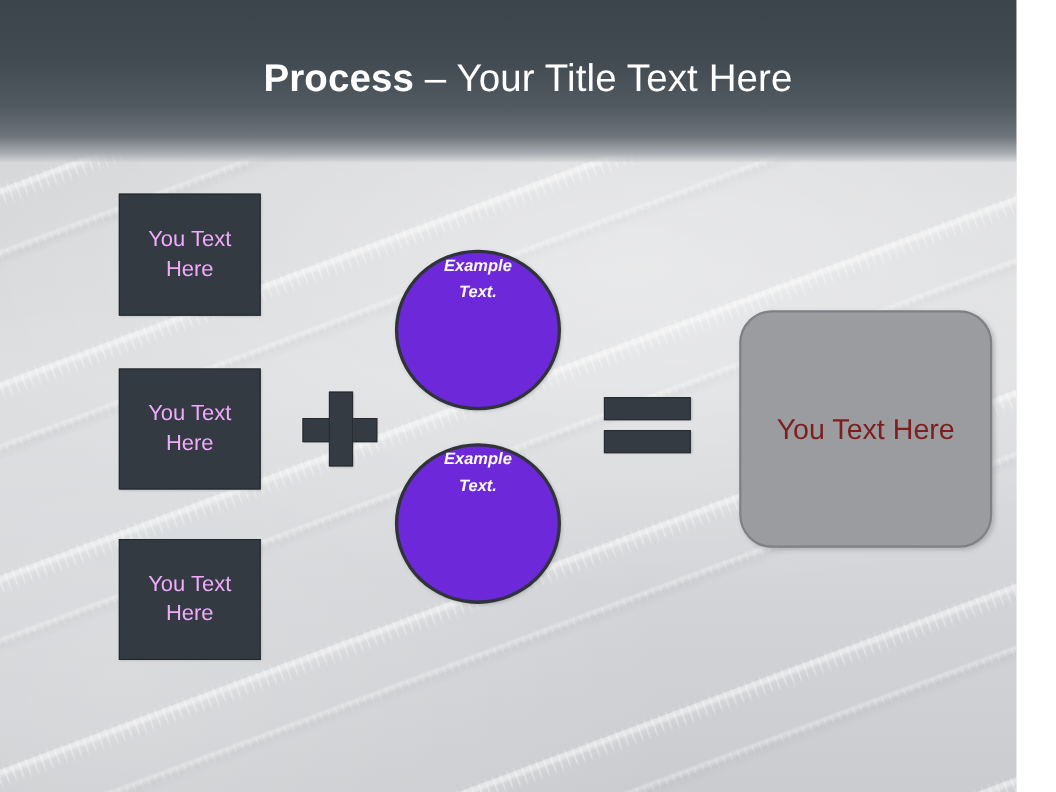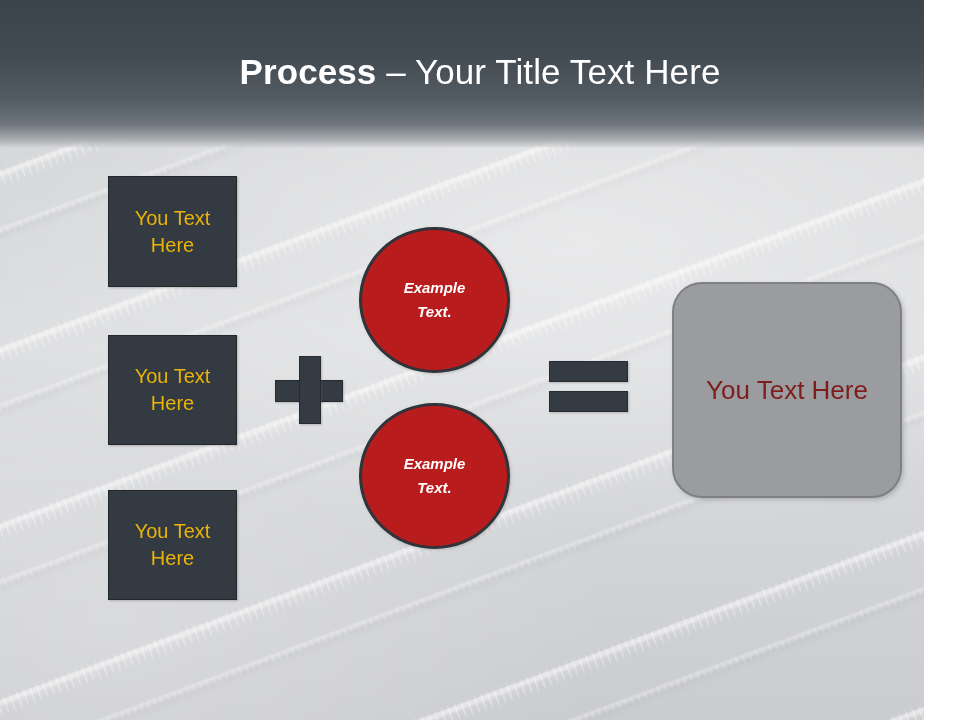--- a/index.html
+++ b/index.html
@@ -131,21 +131,21 @@
   .slide-title .t-bold { font-weight: bold; }
   .slide-title .t-rest { font-weight: normal; }
 
   
   .input-box {
     position: absolute;
     width: 129px;
     background: #343a41;
     border: 1px solid #23282d;
     box-shadow: 1px 1px 2px rgba(90,92,96,0.35);
-    color: #eab308;
+    color: #f0abfc;
     font-size: 20px;
     line-height: 27px;
     text-align: center;
     display: flex;
     align-items: center;
     justify-content: center;
     box-sizing: border-box;
   }
   #box1 { left: 108px; top: 176px; height: 111px; }
   #box2 { left: 108px; top: 335px; height: 110px; }
@@ -190,25 +190,25 @@
   }
   .equals-op .bar-top { top: 0; }
   .equals-op .bar-bottom { top: 30px; }
 
   
   .circle-node {
     position: absolute;
     width: 151px;
     height: 146px;
     border-radius: 50%;
-    background: #b91c1c;
+    background: #6d28d9;
     border: 3px solid #2f3439;
     box-sizing: border-box;
     display: flex;
-    align-items: center;
+    align-items: flex-start;
     justify-content: center;
     color: #ffffff;
     font-size: 15px;
     font-weight: bold;
     font-style: italic;
     line-height: 24px;
     text-align: center;
     box-shadow: 1px 1px 3px rgba(110,112,116,0.35);
   }
   #circle1 { left: 359px; top: 227px; }

